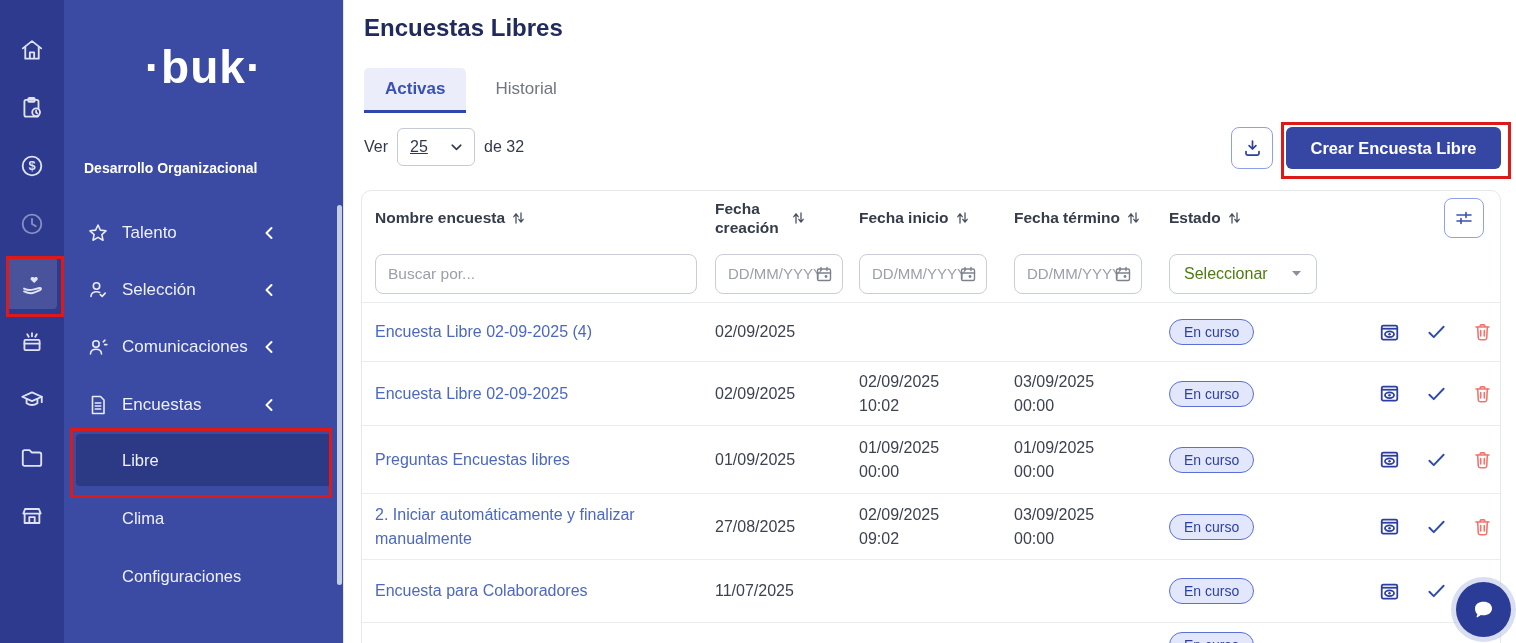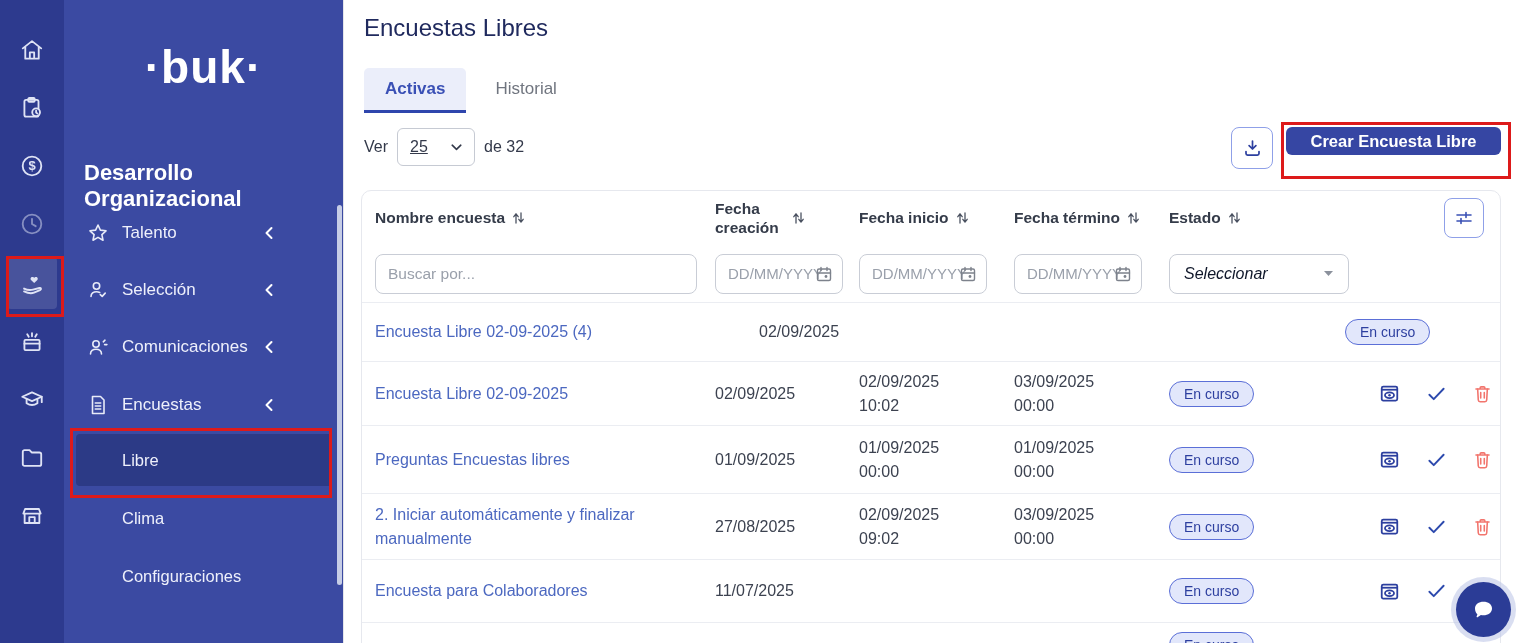--- a/index.html
+++ b/index.html
@@ -10,66 +10,66 @@
   
   .rail{position:absolute;left:0;top:0;width:64px;height:643px;background:#2d3a8e;}
   .rail-item{position:absolute;left:0;width:64px;height:40px;display:flex;align-items:center;justify-content:center;color:#dfe3f5;}
   .rail-item svg{stroke:#dfe3f5;fill:none;stroke-width:1.7;stroke-linecap:round;stroke-linejoin:round;}
   .rail-active-tile{position:absolute;left:7px;top:257px;width:50px;height:52px;background:rgba(255,255,255,.13);border-radius:4px;}
   .dim{opacity:.5;}
 
   
   .sidebar{position:absolute;left:64px;top:0;width:279px;height:643px;background:#3b4aa2;color:#eef0fb;}
   .logo{margin-top:40px;text-align:center;font-size:46px;font-weight:700;color:#fff;letter-spacing:1px;}
-  .section-title{position:absolute;left:20px;top:160px;font-size:22px;font-weight:700;color:#fff;}
+  .section-title{position:absolute;left:20px;top:160px;font-size:14px;font-weight:700;color:#fff;}
   .menu-item{position:absolute;left:0;width:242px;height:52px;display:flex;align-items:center;cursor:pointer;}
   .menu-item svg{position:absolute;left:22px;stroke:#e8ebf8;fill:none;stroke-width:1.6;stroke-linecap:round;stroke-linejoin:round;}
   .menu-label{position:absolute;left:58px;font-size:17px;color:#eef0fb;}
   .menu-chevron{position:absolute;right:30px;}
   .menu-chevron svg{position:static;stroke:#fff;stroke-width:2;}
   .subitem{position:absolute;left:12px;width:256px;height:52px;display:flex;align-items:center;cursor:pointer;border-radius:4px;}
   .subitem .menu-label{left:46px;font-size:16.5px;}
   .subitem.active{background:#2c3a86;}
   .sb-thumb{position:absolute;right:1px;top:205px;width:5px;height:380px;background:#c6cde6;border-radius:3px;}
 
   
   .main{position:absolute;left:343px;top:0;width:1173px;height:643px;background:#fff;border-left:1px solid #e4e5ea;box-sizing:border-box;}
-  .page-title{position:absolute;left:20px;top:14px;font-size:24px;font-weight:400;color:#202a5e;}
+  .page-title{position:absolute;left:20px;top:14px;font-size:24px;font-weight:700;color:#202a5e;}
   .tabs{position:absolute;left:20px;top:68px;display:flex;gap:8px;}
   .tab{padding:11px 21px;font-size:17px;color:#70757f;cursor:pointer;border-bottom:3px solid transparent;border-radius:5px 5px 0 0;}
   .tab.active{background:#ebeefa;color:#3a50b5;font-weight:700;border-bottom:3px solid #2f46ad;}
   .pager{position:absolute;left:20px;top:128px;display:flex;align-items:center;gap:9px;font-size:16px;color:#33394a;}
   .select-box{display:flex;align-items:center;justify-content:space-between;width:78px;height:38px;box-sizing:border-box;
               border:1px solid #c6cad3;border-radius:6px;padding:0 12px;background:#fff;cursor:pointer;font-size:16px;color:#33394a;text-decoration:underline;}
   .icon-btn{position:absolute;width:42px;height:42px;box-sizing:border-box;border:1px solid #8fa0e8;border-radius:8px;
             background:#fff;display:flex;align-items:center;justify-content:center;cursor:pointer;}
   .btn-download{left:887px;top:127px;}
-  .btn-create{position:absolute;left:942px;top:127px;width:215px;height:28px;background:#3646a3;color:#fff;border:none;
+  .btn-create{position:absolute;left:942px;top:127px;width:215px;height:42px;background:#3646a3;color:#fff;border:none;
               border-radius:6px;font-size:16.5px;font-weight:700;font-family:"Liberation Sans",sans-serif;cursor:pointer;}
 
   
   .card{position:absolute;left:17px;top:190px;width:1140px;height:470px;box-sizing:border-box;
         border:1px solid #e6e8ee;border-radius:10px;background:#fff;}
   .grid-row{display:grid;grid-template-columns:340px 144px 155px 155px 200px 1fr;align-items:center;padding-left:13px;box-sizing:border-box;}
   .thead{height:54px;font-size:15.5px;font-weight:700;color:#343b49;position:relative;}
   .th{display:flex;align-items:center;gap:7px;}
   .th .lbl2{max-width:70px;line-height:1.25;}
   .sort{cursor:pointer;display:flex;}
   .btn-settings{top:7px;right:16px;width:40px;height:40px;}
   .tfilter{height:58px;border-bottom:1px solid #ebedf2;}
   .search-input{width:322px;height:40px;box-sizing:border-box;border:1px solid #c9cdd6;border-radius:8px;padding:0 12px;
                 font-size:15.5px;font-family:"Liberation Sans",sans-serif;color:#3c4250;outline:none;}
   .search-input::placeholder{color:#9aa0ab;}
   .date-box{position:relative;width:128px;height:40px;box-sizing:border-box;border:1px solid #c9cdd6;border-radius:8px;background:#fff;}
   .date-box input{position:absolute;left:0;top:0;width:96px;height:38px;border:none;outline:none;background:transparent;
                   padding:0 0 0 12px;font-size:15px;font-family:"Liberation Sans",sans-serif;color:#3c4250;}
   .date-box input::placeholder{color:#9aa0ab;}
   .date-box .cal{position:absolute;right:9px;top:10px;}
-  .estado-select{display:flex;align-items:center;justify-content:space-between;width:180px;height:40px;box-sizing:border-box;
-                 border:1px solid #c9cdd6;border-radius:8px;padding:0 14px;color:#0f172a;font-size:16px;cursor:pointer;font-style:italic;}
+  .estado-select{display:flex;align-items:center;justify-content:space-between;width:148px;height:40px;box-sizing:border-box;
+                 border:1px solid #c9cdd6;border-radius:8px;padding:0 14px;color:#4d7c0f;font-size:16px;cursor:pointer;}
   .trow{border-bottom:1px solid #ebedf2;font-size:16px;}
   .trow:last-child{border-bottom:none;border-top:none;}
   .name-link{color:#4c68c0;cursor:pointer;padding-right:18px;line-height:1.45;}
   .datecell{white-space:pre-line;line-height:1.45;color:#3c4250;padding-right:10px;}
   .badge{display:inline-block;padding:4px 14px;border:1.5px solid #5b6fd7;border-radius:15px;background:#e2e7fb;
          color:#2d3f9f;font-size:14px;white-space:nowrap;}
   .actions{display:flex;align-items:center;gap:27px;padding-left:10px;}
   .actions > *{cursor:pointer;}
 
   
@@ -347,21 +347,21 @@
         <span>Seleccionar</span>
         <svg width="11" height="7" viewBox="0 0 11 7">
           <polygon points="1,1 10,1 5.5,6" fill="#8b919c"></polygon>
             </svg>
       </div>
         </div>
       <div></div>
     </div>
 
     <div>
-        <div class="grid-row trow" style="min-height: 59px; gap: 44px;">
+        <div class="grid-row trow" style="min-height: 59px;">
     <div><span class="name-link">Encuesta Libre 02-09-2025 (4)</span></div>
     <div class="datecell">02/09/2025</div>
     <div class="datecell"></div>
     <div class="datecell"></div>
     <div><span class="badge">En curso</span></div>
     <div class="actions">
       <span>
         <svg width="21" height="21" viewBox="0 0 20 20">
           <g fill="none" stroke="#2c3f9f" stroke-width="1.7" stroke-linejoin="round">
           <rect x="2.6" y="3.4" width="14.8" height="13.4" rx="1.5"></rect>

